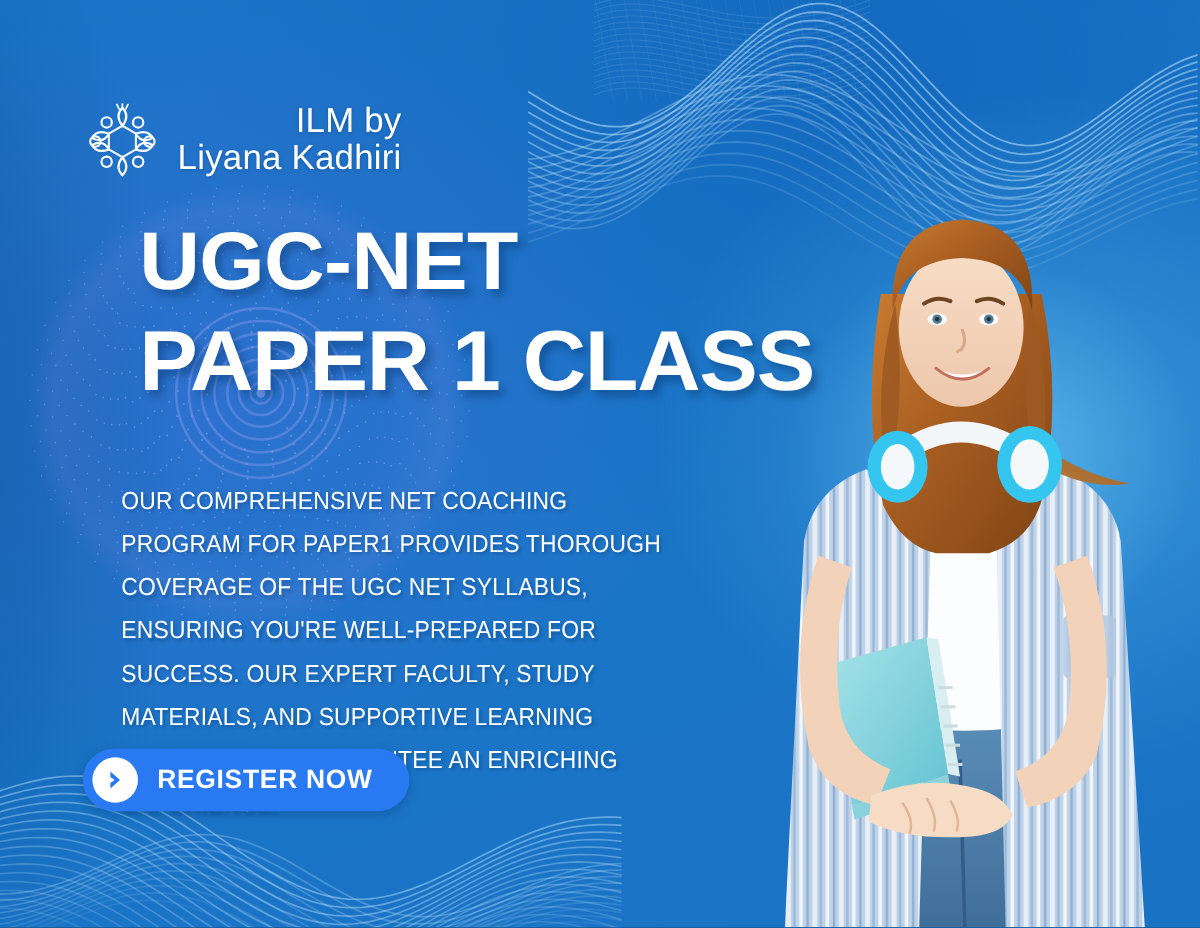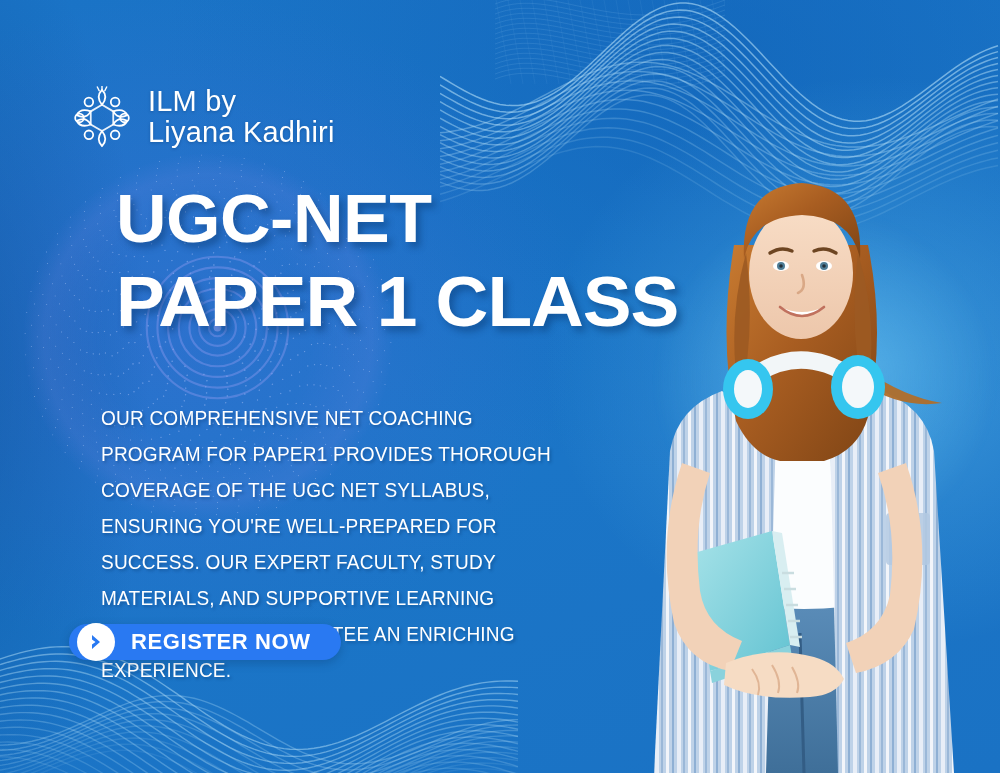--- a/index.html
+++ b/index.html
@@ -99,20 +99,21 @@
   }
 
   
   .logo {
     position: absolute;
     left: 72px;
     top: 86px;
     display: flex;
     align-items: center;
     gap: 16px;
+    text-align: right;
   }
   .logo-mark {
     width: 60px;
     height: 62px;
     flex: none;
   }
   .logo-text {
     color: #ffffff;
     font-size: 29px;
     line-height: 1.07;
@@ -163,21 +164,21 @@
     transform-origin: left top;
     text-shadow: 2px 2px 3px rgba(7,52,104,0.40);
     text-transform: uppercase;
   }
 
   
   .cta {
     position: absolute;
     left: 69px;
     top: 624px;
-    height: 36px;
+    height: 52px;
     padding: 0 30px 0 8px;
     display: inline-flex;
     align-items: center;
     gap: 16px;
     background: #2979f2;
     border: none;
     border-radius: 30px;
     cursor: pointer;
     box-shadow: 0 3px 10px rgba(7,45,95,0.28);
   }

